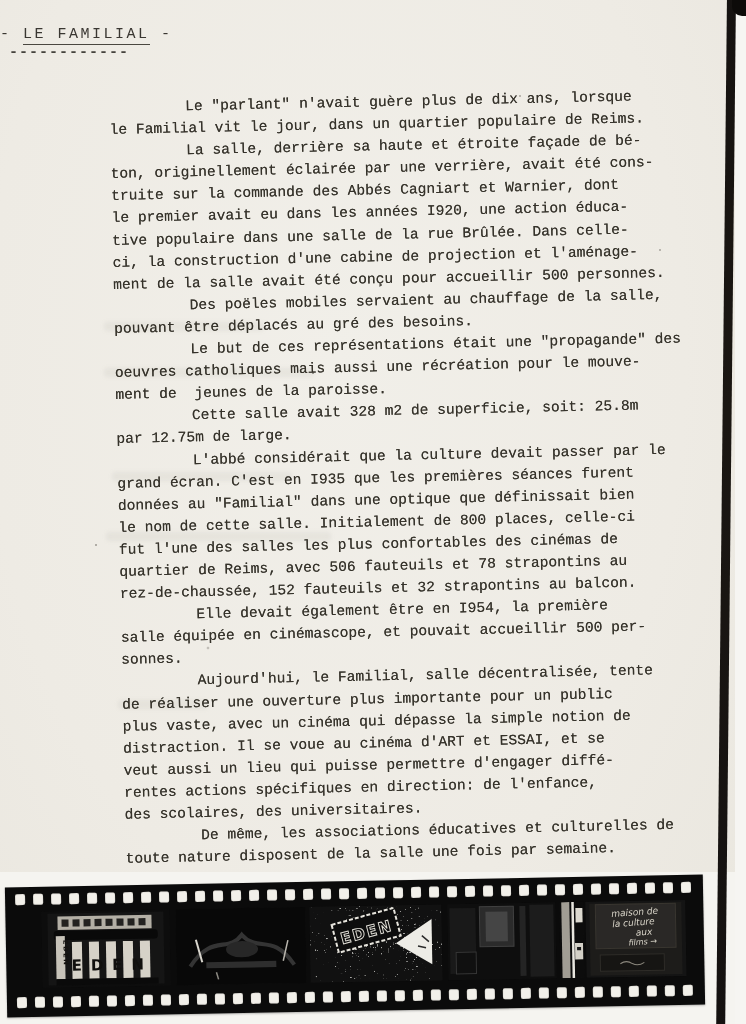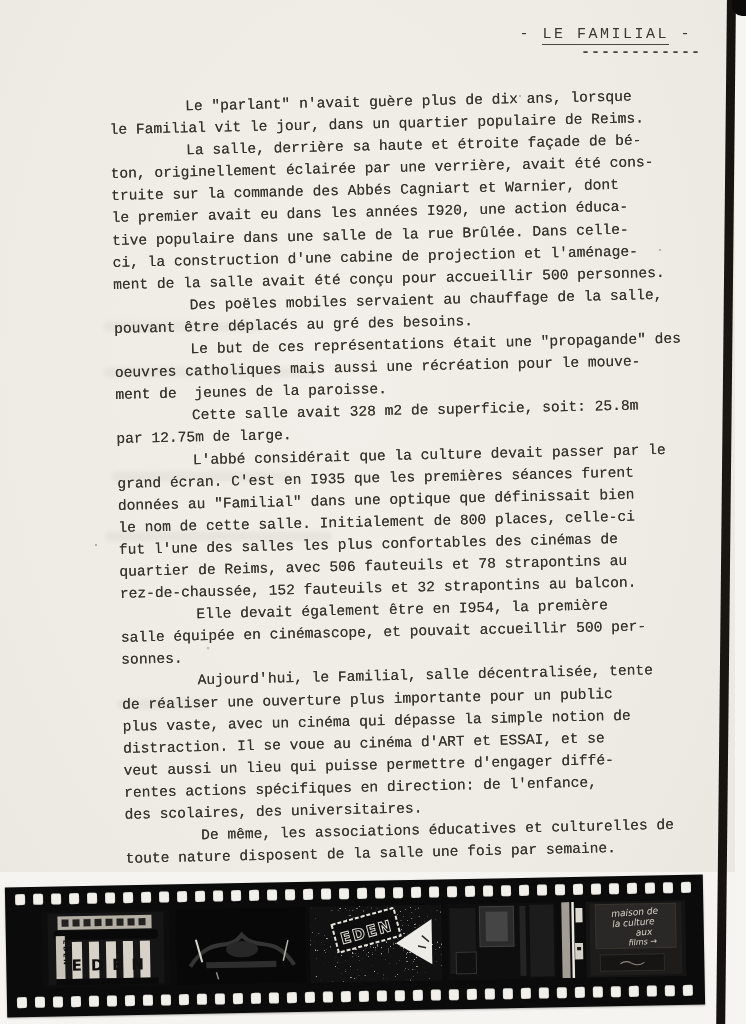--- a/index.html
+++ b/index.html
@@ -11,21 +11,21 @@
   .page{
     position:absolute;inset:0;
     background:radial-gradient(ellipse at 45% 35%, #f1efe9 0%, #eeebe4 60%, #e9e6de 100%);
   }
   .bottom-band{
     position:absolute;left:0;top:872px;width:746px;height:152px;
     background:#f5f4f0;
   }
   
   .title-block{
-    position:absolute;top:26px;left:0;width:692px;text-align:right;
+    position:absolute;top:26px;left:0;width:692px;text-align:left;
     font-size:15px;line-height:18px;color:#3a3732;letter-spacing:2.5px;
   }
   .title-line .t-underlined{border-bottom:1.5px solid #4a4740;padding-bottom:1px;}
   .title-dashes{
     margin-top:0;letter-spacing:1px;color:#45423c;font-weight:bold;
     transform:translateX(9px);
   }
   
   .text-block{
     position:absolute;left:109px;top:97px;width:600px;

